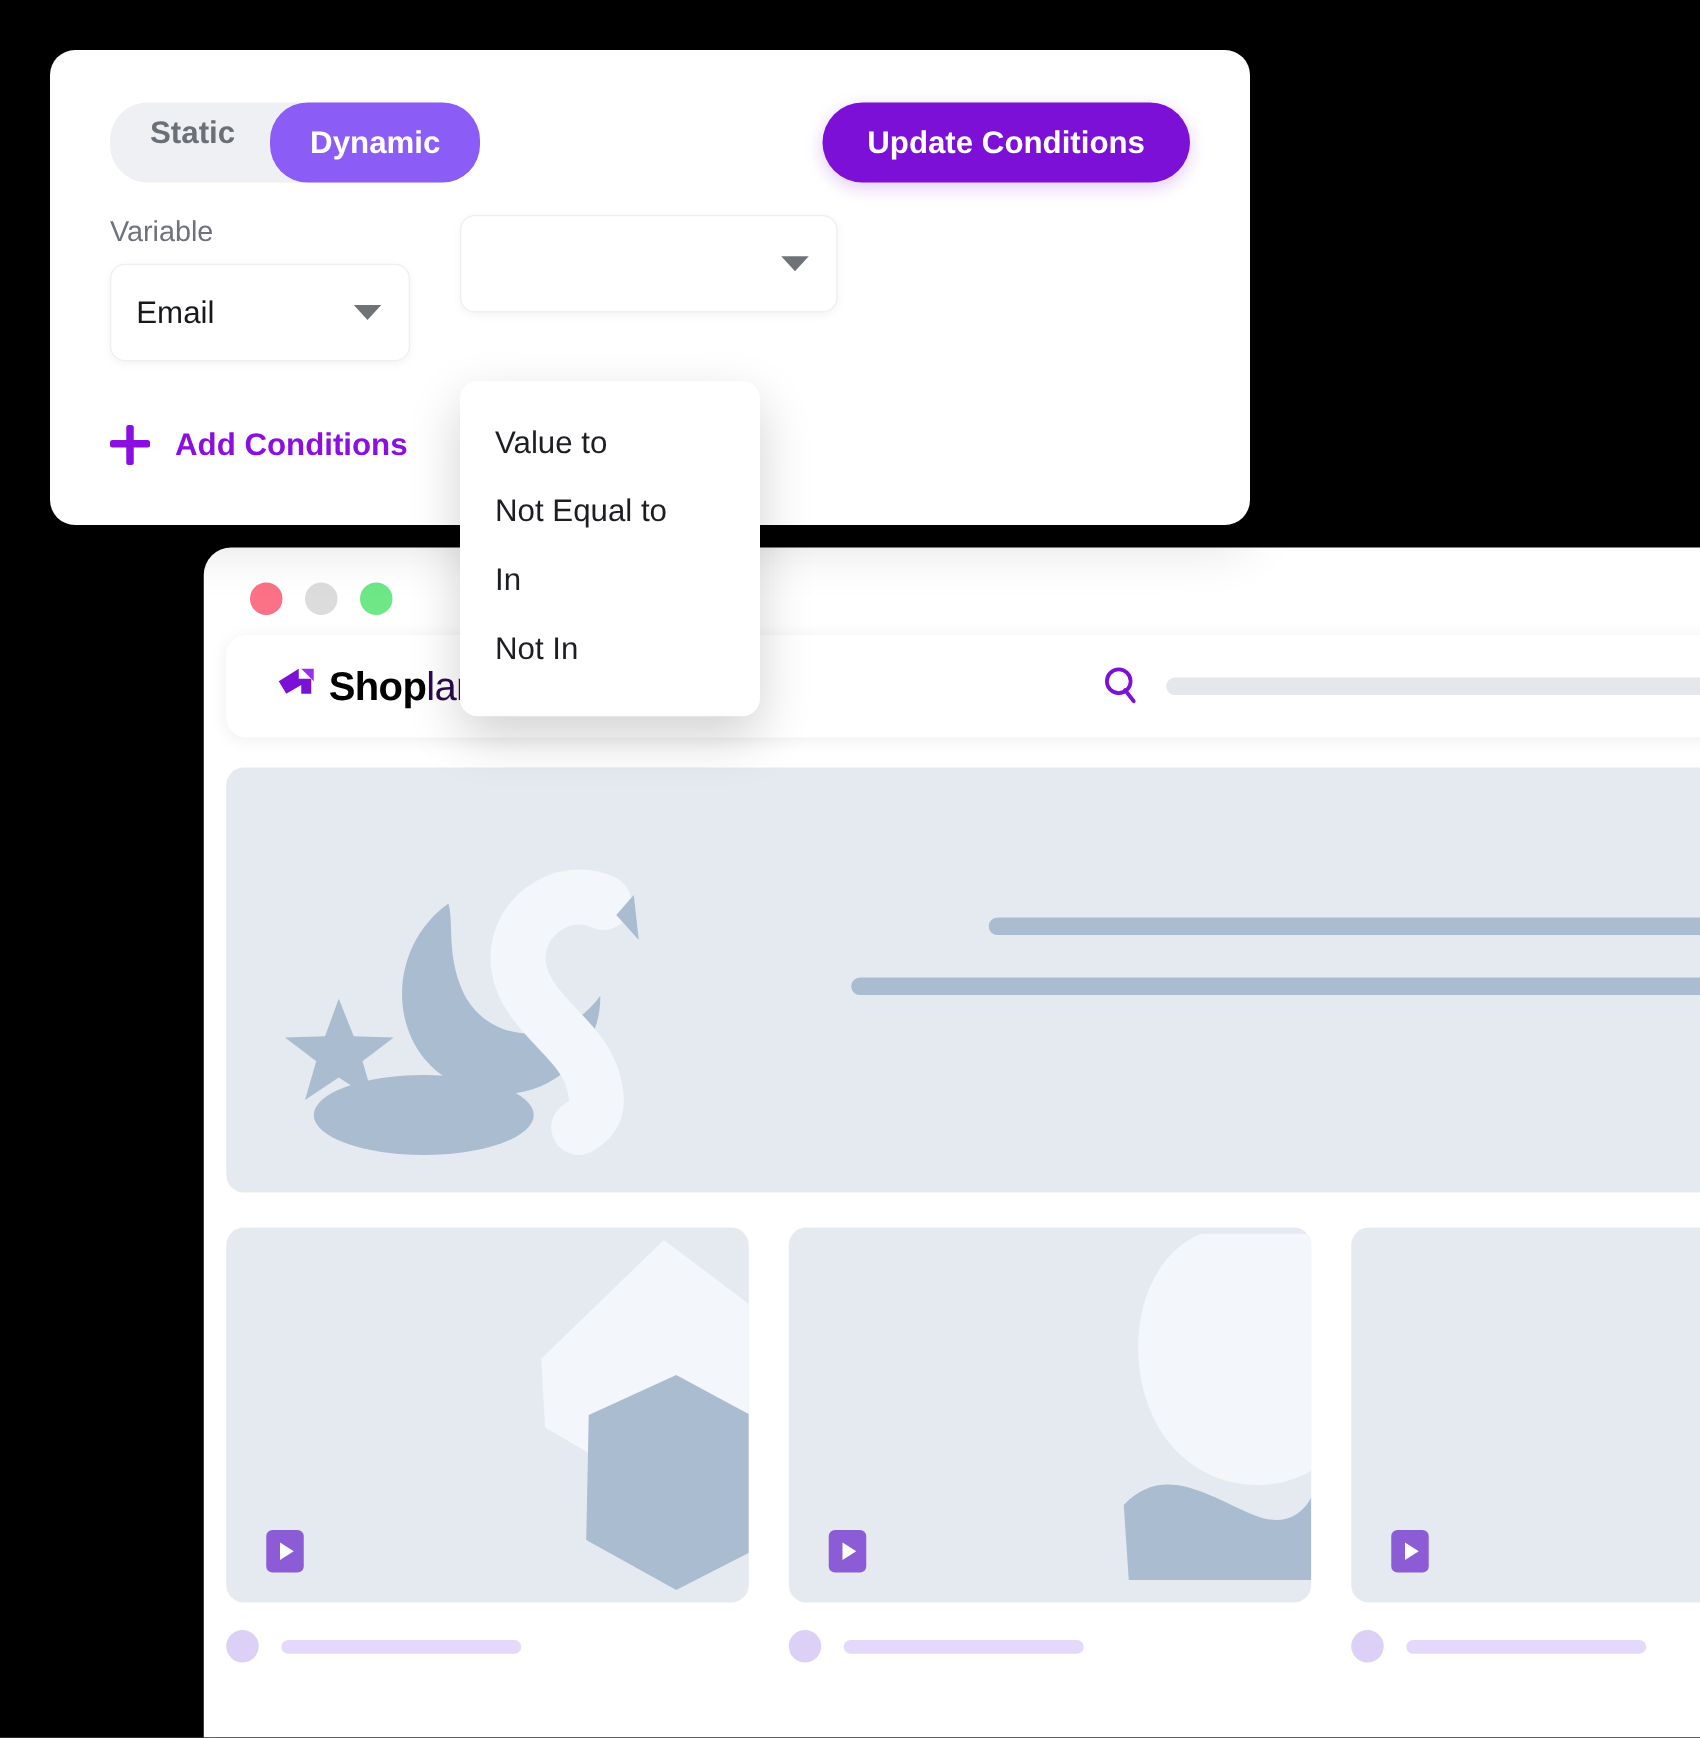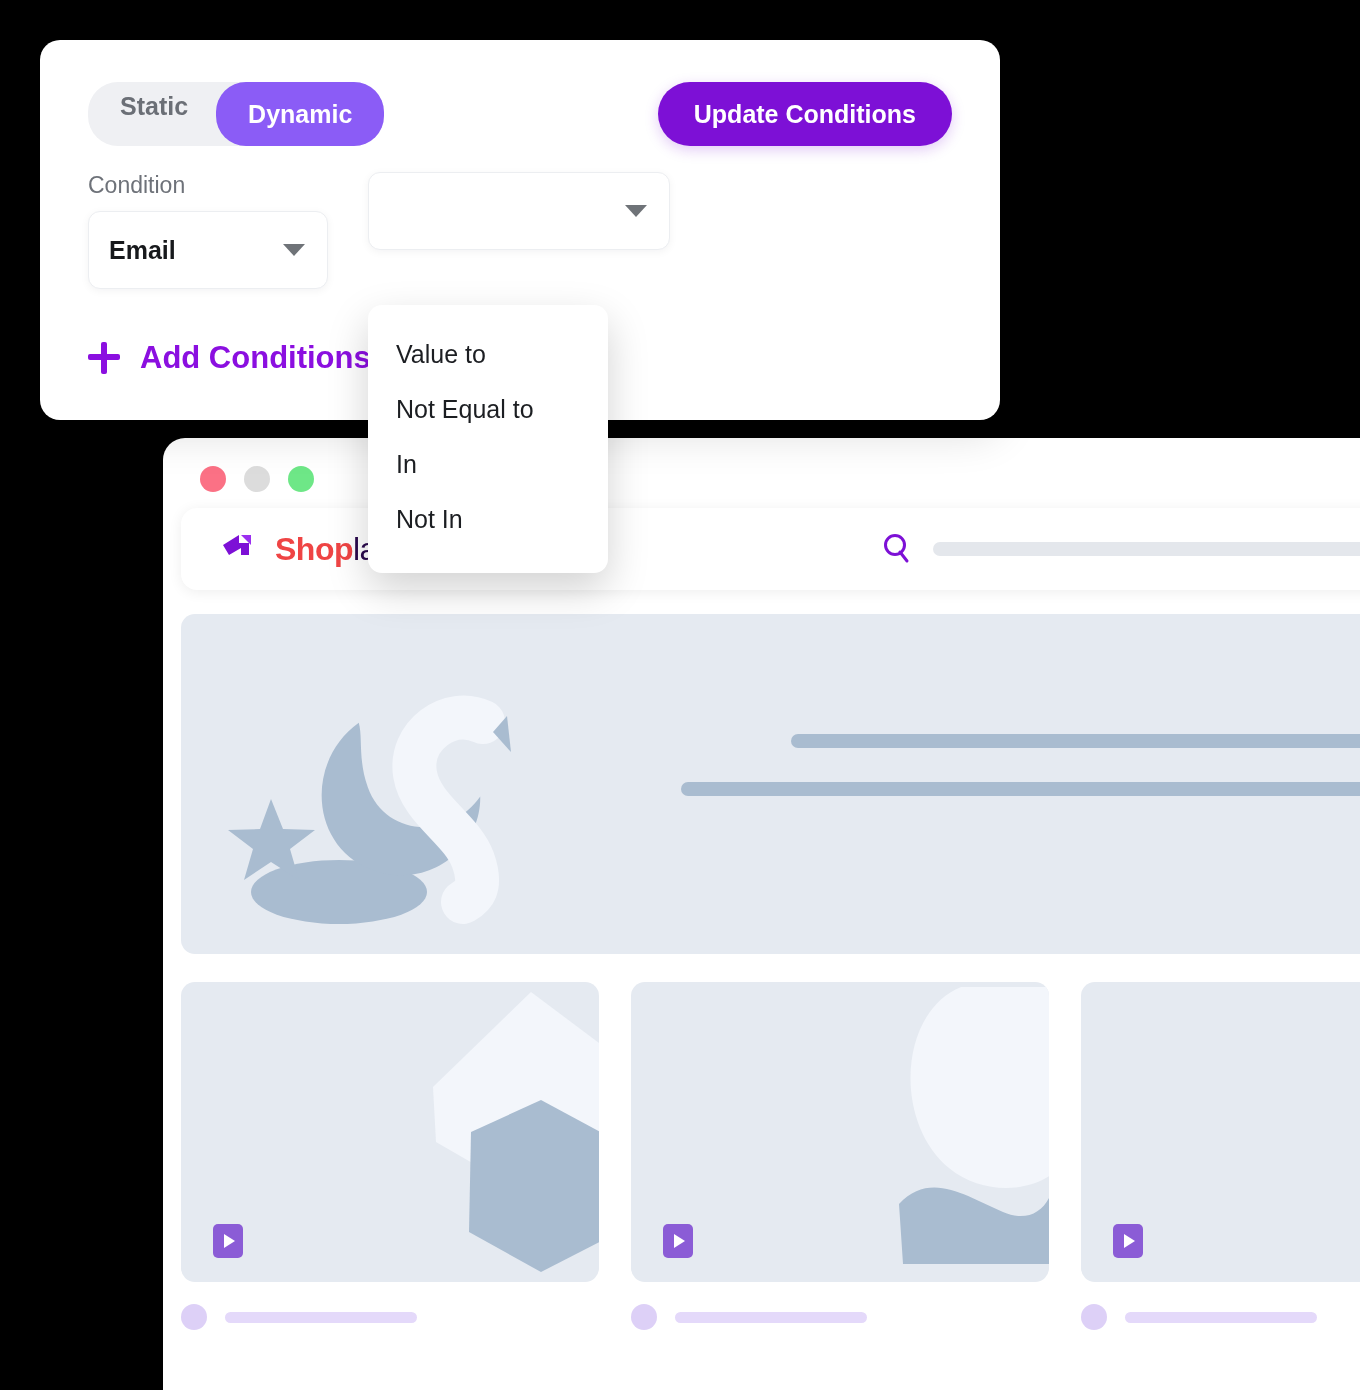--- a/index.html
+++ b/index.html
@@ -65,21 +65,21 @@
     align-items: center;
     gap: 6px;
   }
   .brand-mark { width: 36px; height: 32px; display: block; }
   .brand-text {
     font-size: 32px;
     letter-spacing: -0.5px;
     line-height: 1;
     white-space: nowrap;
   }
-  .brand-text .b1 { font-weight: 700; color: #ef4444; margin-left: 12px; }
+  .brand-text .b1 { font-weight: 700; color: #000000; }
   .brand-text .b2 { font-weight: 400; color: #2b0a4d; }
 
   .search-zone {
     position: absolute;
     left: 700px;
     top: 50%;
     transform: translateY(-50%);
     display: flex;
     align-items: center;
     gap: 18px;
@@ -252,21 +252,20 @@
     border-radius: 12px;
     box-shadow: 0 2px 8px rgba(16,24,40,0.05);
     display: flex;
     align-items: center;
     padding: 0 20px;
     cursor: pointer;
   }
   .field-value {
     font-size: 25px;
     color: #17191c;
-    font-weight: bold;
   }
   .caret {
     position: absolute;
     right: 22px;
     top: 50%;
     transform: translateY(-50%);
     width: 0; height: 0;
     border-left: 11px solid transparent;
     border-right: 11px solid transparent;
     border-top: 12px solid #6f7378;
@@ -288,21 +287,21 @@
   }
   .plus-icon::before, .plus-icon::after {
     content: "";
     position: absolute;
     background: #8b0fe0;
     border-radius: 2px;
   }
   .plus-icon::before { left: 0; top: 12px; width: 32px; height: 6px; }
   .plus-icon::after  { top: 0; left: 13px; width: 6px; height: 32px; }
   .add-link-label {
-    font-size: 31px;
+    font-size: 25px;
     font-weight: 700;
     color: #8b0fe0;
   }
 
   
   .dropdown {
     position: absolute;
     left: 368px;
     top: 305px;
     width: 240px;
@@ -421,21 +420,21 @@
     <div class="seg-toggle">
       <span class="seg static">Static</span>
       <span class="seg dynamic">Dynamic</span>
     </div>
 
     <button class="primary-btn">Update Conditions</button>
 
     <div class="fields-row">
 
       <div class="field">
-        <label class="field-label">Condition</label>
+        <label class="field-label">Variable</label>
         <div class="field-input">
           <span class="field-value">Email</span>
           <span class="caret"></span>
         </div>
       </div>
 
 
       <div class="field wide">
         <div class="field-input">
           <span class="field-value"></span>

